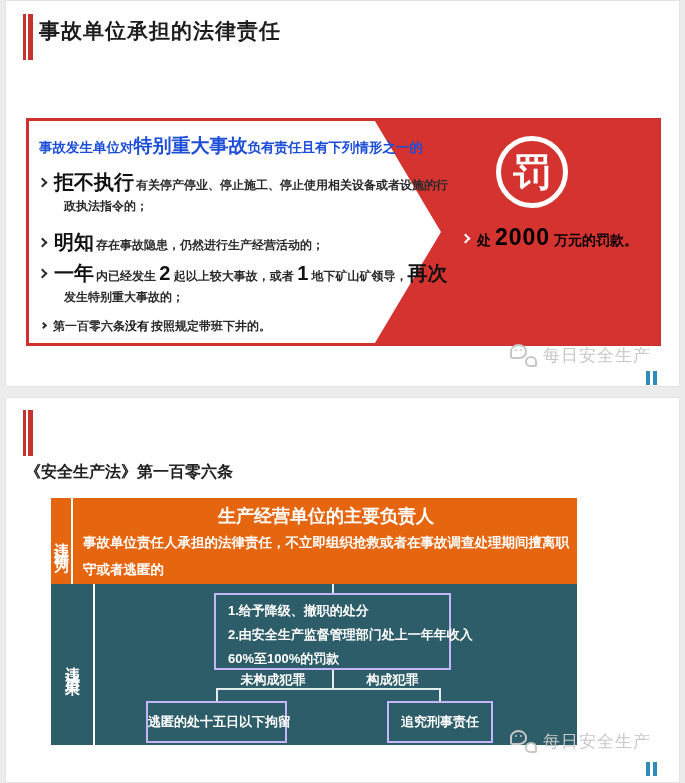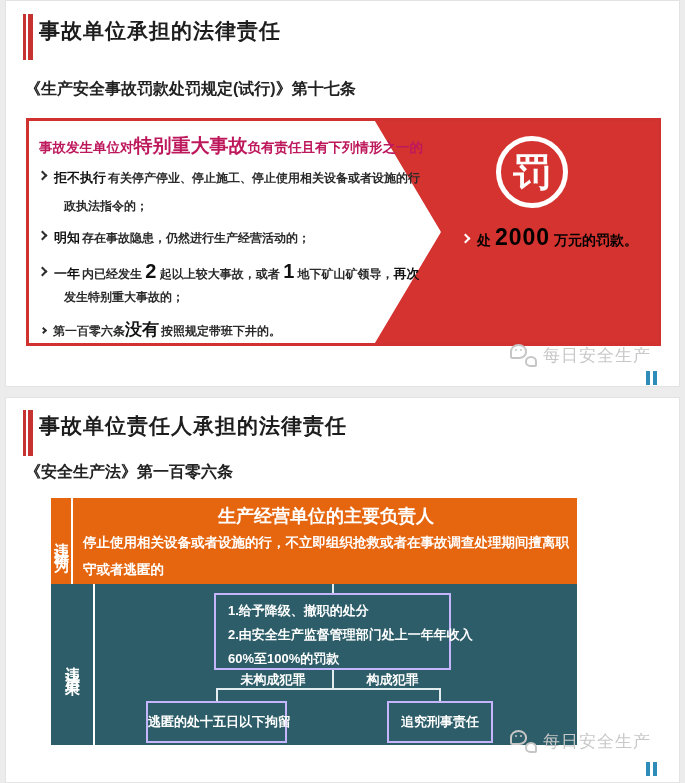--- a/index.html
+++ b/index.html
@@ -14,29 +14,29 @@
   .accent i{display:block;background:#c5322f}
   .accent i.thin{width:3px;height:46px}
   .accent i.thick{width:5px;height:46px}
   .title{position:absolute;font-size:21px;font-weight:800;color:#1d1d1d;letter-spacing:1px;white-space:nowrap}
   .subtitle{position:absolute;font-size:16px;font-weight:700;color:#222;white-space:nowrap}
 
   
   .redbox{position:absolute;left:20px;top:117px;width:635px;height:228px;background:#fff;border:3px solid #d0322f}
   .redfill{position:absolute;left:0;top:0;right:0;bottom:0;background:#d5332f;
            clip-path:polygon(55% 0,100% 0,100% 100%,55% 100%,65.5% 50%)}
-  .bhead{position:absolute;left:10px;top:12px;white-space:nowrap;color:#be185d;font-weight:800}
+  .bhead{position:absolute;left:10px;top:12px;white-space:nowrap;color:#1d4ed8;font-weight:800}
   .bhead .n{font-size:13.5px}
   .bhead .big{font-size:19px}
   .chev{display:inline-block;width:7px;height:7px;border-top:2.5px solid #2d2d2d;border-right:2.5px solid #2d2d2d;
         transform:rotate(45deg);margin-right:8px;vertical-align:3px}
   .chev.sm{width:5px;height:5px;border-width:2px;margin-right:7px;vertical-align:2px}
   .chev.white{border-color:#fff}
   .bullet{position:absolute;white-space:nowrap;color:#2a2a2a;font-size:12px;font-weight:700}
-  .bullet .em{font-size:13px;font-weight:800;color:#111;margin-right:2px}
+  .bullet .em{font-size:20px;font-weight:800;color:#111;margin-right:2px}
   .bullet .num{font-size:20px;font-weight:800;color:#111}
   .cont{position:absolute;white-space:nowrap;color:#2a2a2a;font-size:12px;font-weight:700}
   .fine-circle{position:absolute;left:467px;top:15px;width:72px;height:72px;border:5px solid #fff;border-radius:50%;
         display:flex;align-items:center;justify-content:center;color:#fff;font-size:38px;font-weight:800;z-index:2}
   .ptext{position:absolute;left:433px;top:103px;color:#000000;font-weight:700;font-size:14px;white-space:nowrap;z-index:2}
   .ptext .amt{font-size:23px;font-weight:800;letter-spacing:1px}
 
   
   .wm{position:absolute;display:flex;align-items:center;gap:6px;color:#c8c8c8;font-size:17px;letter-spacing:1px;z-index:6}
   .wicon{position:relative;width:27px;height:23px}
@@ -65,21 +65,20 @@
 </head>
 <body>
 
 <div class="slide" id="slide1">
 
   <div class="accent" style="left:17px;top:13px">
       <i class="thin"></i>
       <i class="thick"></i>
     </div>
   <div class="title" style="left:33px;top:16px">事故单位承担的法律责任</div>
-  <div class="subtitle" style="left:19px;top:78px">《生产安全事故罚款处罚规定(试行)》第十七条</div>
 
   <div class="redbox">
     <div class="redfill"></div>
 
     <div class="bhead">
       <span class="n">事故发生单位对</span><span class="big">特别重大事故</span><span class="n">负有责任且有下列情形之一的</span>
     </div>
 
     <div class="bullet" style="left:10px;top:48px">
       <span class="chev"></span><span class="em">拒不执行</span><span>有关停产停业、停止施工、停止使用相关设备或者设施的行</span>
@@ -89,21 +88,21 @@
     <div class="bullet" style="left:10px;top:108px">
       <span class="chev"></span><span class="em">明知</span><span>存在事故隐患，仍然进行生产经营活动的；</span>
     </div>
 
     <div class="bullet" style="left:10px;top:139px">
       <span class="chev"></span><span class="em">一年</span><span>内已经发生 </span><span class="num">2</span><span> 起以上较大事故，或者 </span><span class="num">1</span><span> 地下矿山矿领导，</span><span class="em">再次</span>
     </div>
     <div class="cont" style="left:35px;top:168px">发生特别重大事故的；</div>
 
     <div class="bullet" style="left:12px;top:197px">
-      <span class="chev sm"></span><span>第一百零六条</span><span class="em" style="font-size:17px">没有</span><span>按照规定带班下井的。</span>
+      <span class="chev sm"></span><span>第一百零六条</span><span class="em" style="font-size:12px">没有</span><span>按照规定带班下井的。</span>
     </div>
 
     <div class="fine-circle">
       <span>罚</span>
     </div>
     <div class="ptext">
       <span class="chev white"></span><span>处 </span><span class="amt">2000</span><span> 万元的罚款。</span>
     </div>
   </div>
 
@@ -121,32 +120,31 @@
       <i></i>
     </div>
 </div>
 
 <div class="slide" id="slide2">
 
   <div class="accent" style="left:17px;top:12px">
       <i class="thin"></i>
       <i class="thick"></i>
     </div>
-  <div class="title" style="left:33px;top:14px">事故单位责任人承担的法律责任</div>
   <div class="subtitle" style="left:19px;top:64px">《安全生产法》第一百零六条</div>
 
   <div class="tbl">
 
     <div class="row1">
       <div class="labcell">
         <span class="vlabel">违法行为</span>
       </div>
       <div class="r1content">
         <div class="r1head">生产经营单位的主要负责人</div>
-        <div class="r1line">停止使用相关设备或者设施的行，不立即组织抢救或者在事故调查处理期间擅离职</div>
+        <div class="r1line">事故单位责任人承担的法律责任，不立即组织抢救或者在事故调查处理期间擅离职</div>
         <div class="r1line">守或者逃匿的</div>
       </div>
     </div>
 
     <div class="row2">
       <div class="labcell">
         <span class="vlabel">违法后果</span>
       </div>
       <div class="r2content">
         <div class="cline" style="left:237px;top:0;width:2px;height:9px"></div>

